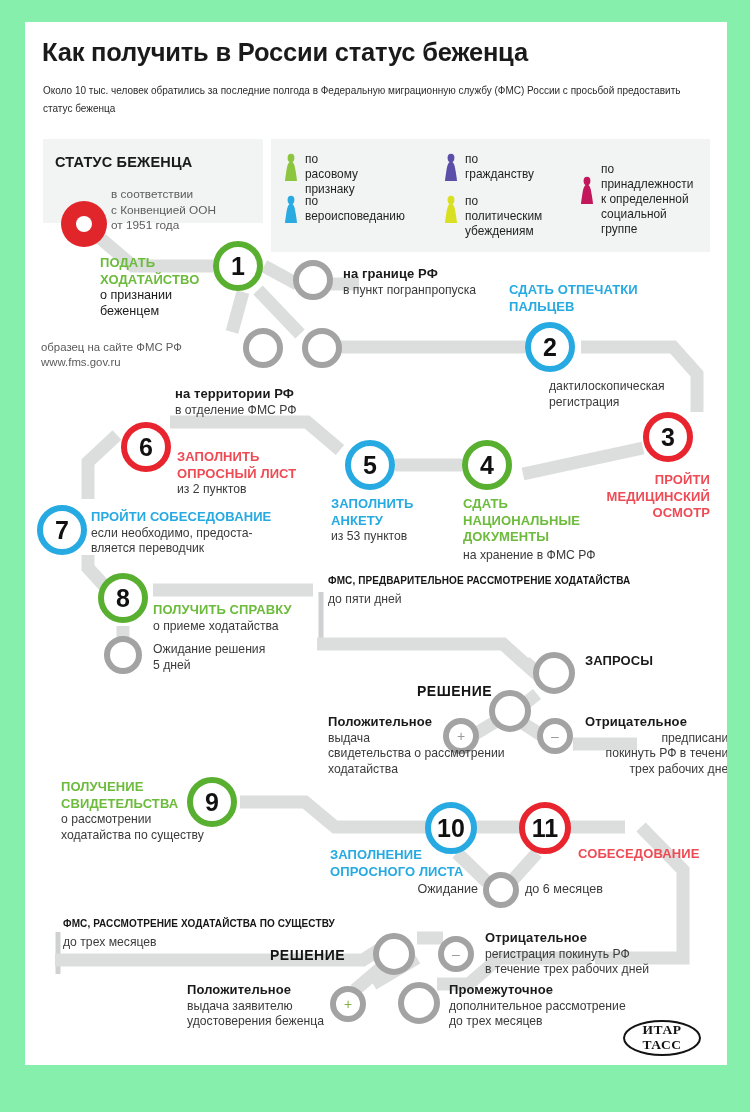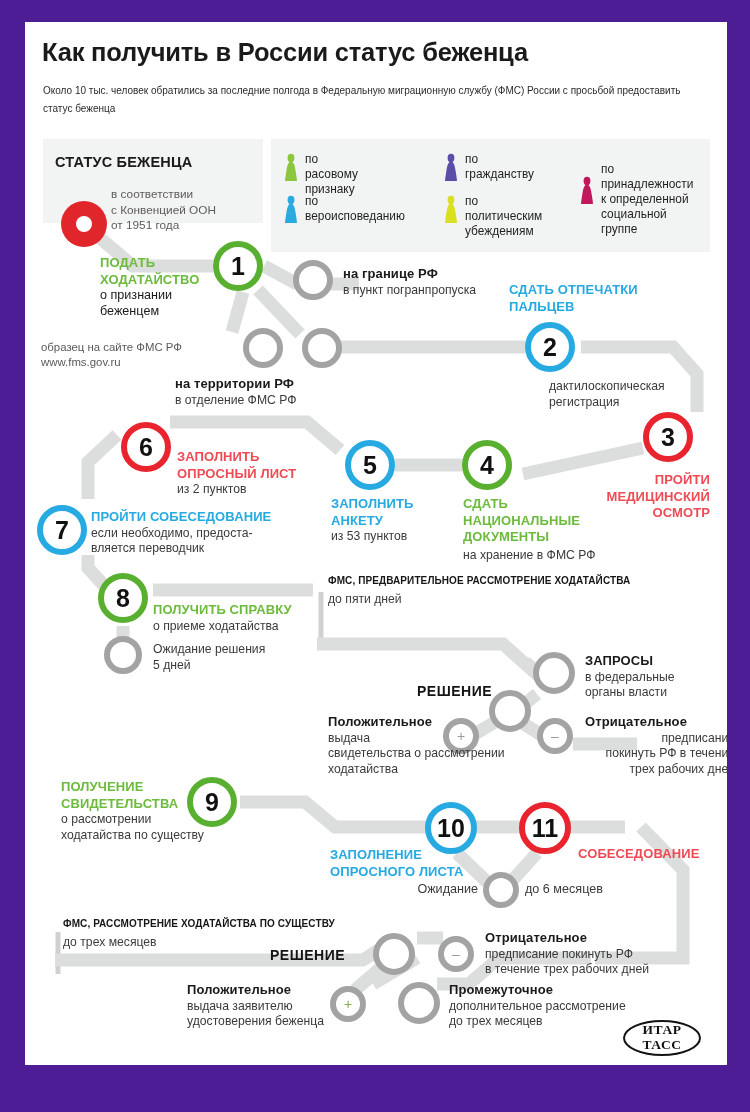--- a/index.html
+++ b/index.html
@@ -5,21 +5,21 @@
   * { box-sizing: border-box; margin: 0; padding: 0; }
   html, body {
     width: 750px; height: 1112px;
     background: #9c9c97;
     font-family: "Liberation Sans", sans-serif;
     overflow: hidden;
   }
   #page {
     position: relative;
     width: 750px; height: 1112px;
-    background: #4c1d95;
+    background: #86efac;
   }
   #sheet {
     position: absolute;
     left: 25px; top: 22px;
     width: 702px; height: 1043px;
     background: #ffffff;
     overflow: hidden;
   }
   #svg-layer {
     position: absolute; left: 0; top: 0;
@@ -285,21 +285,21 @@
     <div class="small" style="position:absolute; left:16px; top:318px; width:185px; white-space:pre-line;">образец на сайте ФМС РФ
 www.fms.gov.ru</div>
 
     <div class="node" style="left:268px; top:238px; width:40px; height:40px;"></div>
     <div class="block" style="left:318px; top:244px; width:190px;">
       <span class="cap hl c-dark">на границе РФ</span>
       <span class="sub">в пункт погранпропуска</span>
     </div>
 
     <div class="node" style="left:218px; top:306px; width:40px; height:40px;"></div>
-    <div class="block" style="left:150px; top:354px; width:185px;">
+    <div class="block" style="left:150px; top:364px; width:185px;">
       <span class="cap hl c-dark">на территории РФ</span>
       <span class="sub">в отделение ФМС РФ</span>
     </div>
 
     <div class="node" style="left:277px; top:306px; width:40px; height:40px;"></div>
 
     <div class="step blue" style="left:500px; top:300px; width:50px; height:50px; font-size:25px;">2</div>
     <div class="block" style="left:484px; top:260px; width:180px;">
       <span class="cap hl c-blue" style="white-space:pre-line;">СДАТЬ ОТПЕЧАТКИ
 ПАЛЬЦЕВ</span>
@@ -356,22 +356,20 @@
 
     <div class="section-head" style="left:303px; top:553px;">ФМС, ПРЕДВАРИТЕЛЬНОЕ РАССМОТРЕНИЕ ХОДАТАЙСТВА</div>
     <div class="section-sub" style="left:303px; top:570px;">до пяти дней</div>
 
     <div class="decision-label" style="left:392px; top:661px;">РЕШЕНИЕ</div>
     <div class="node" style="left:464px; top:668px; width:42px; height:42px;"></div>
 
     <div class="node" style="left:508px; top:630px; width:42px; height:42px;"></div>
     <div class="block" style="left:560px; top:631px; width:150px;">
       <span class="cap hl c-dark">ЗАПРОСЫ</span>
-      <span class="sub" style="white-space:pre-line;">в федеральные
-органы власти</span>
     </div>
 
     <div class="node sm" style="left:418px; top:696px; width:36px; height:36px;">
       <span style="font-size:14px; color:#9b9b9b;">+</span>
     </div>
     <div class="block" style="left:303px; top:692px; width:230px;">
       <span class="cap hl c-dark">Положительное</span>
       <span class="sub" style="white-space:pre-line;">выдача
 свидетельства о рассмотрении
 ходатайства</span>
@@ -418,21 +416,21 @@
     <div class="section-sub" style="left:38px; top:913px;">до трех месяцев</div>
 
     <div class="decision-label" style="left:245px; top:925px;">РЕШЕНИЕ</div>
     <div class="node" style="left:348px; top:911px; width:42px; height:42px;"></div>
 
     <div class="node sm" style="left:413px; top:914px; width:36px; height:36px;">
       <span style="font-size:14px; color:#9b9b9b;">–</span>
     </div>
     <div class="block" style="left:460px; top:908px; width:230px;">
       <span class="cap hl c-dark">Отрицательное</span>
-      <span class="sub" style="white-space:pre-line;">предписание покинуть РФ
+      <span class="sub" style="white-space:pre-line;">регистрация покинуть РФ
 в течение трех рабочих дней</span>
     </div>
 
     <div class="node sm" style="left:305px; top:964px; width:36px; height:36px;">
       <span style="font-size:14px; color:#7fb04a;">+</span>
     </div>
     <div class="block" style="left:162px; top:960px; width:150px; text-align:left;">
       <span class="cap hl c-dark">Положительное</span>
       <span class="sub" style="white-space:pre-line;">выдача заявителю
 удостоверения беженца</span>

